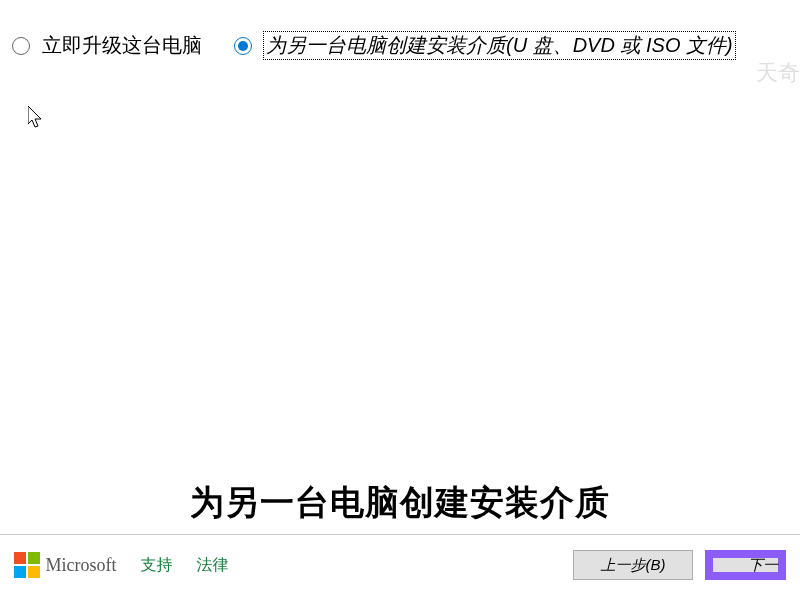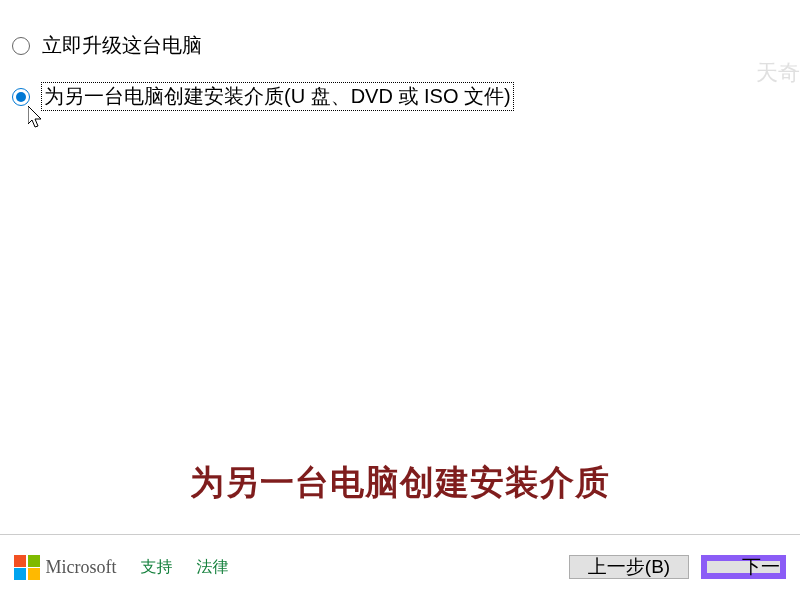--- a/index.html
+++ b/index.html
@@ -13,22 +13,21 @@
       font-family: "Microsoft YaHei", "Segoe UI", sans-serif;
       background: #ffffff;
       position: relative;
       overflow: hidden;
     }
     .content-area {
       padding: 32px 0 0 12px;
     }
     .radio-group {
       display: flex;
-      flex-direction: column;
-      gap: 24px;
+      gap: 32px;
     }
     .radio-option {
       display: flex;
       align-items: center;
       gap: 12px;
     }
     .radio-circle {
       width: 18px;
       height: 18px;
       border: 1.5px solid #666;
@@ -48,20 +47,21 @@
       background: #0078d4;
       border-radius: 50%;
     }
     .radio-label {
       font-size: 20px;
       color: #000;
     }
     .radio-label.focused {
       outline: 1px dotted #000;
       padding: 0 2px;
+      font-style: italic;
     }
     .cursor-arrow {
       position: absolute;
       left: 28px;
       top: 106px;
       pointer-events: none;
     }
     .bottom-bar {
       position: absolute;
       bottom: 20px;
@@ -105,43 +105,44 @@
       font-size: 16px;
       color: #15803d;
     }
     .footer-buttons {
       margin-left: auto;
       display: flex;
       gap: 12px;
     }
     .btn {
       min-width: 120px;
-      height: 24px;
+      height: 30px;
       background: #e1e1e1;
       border: 1px solid #adadad;
-      font-size: 19px;
+      font-size: 15px;
       display: flex;
       align-items: center;
       justify-content: center;
       cursor: pointer;
+      font-style: italic;
     }
     .btn.primary {
-      border: 6px solid #8b5cf6;
+      border: 8px solid #8b5cf6;
       background: #e1e1e1;
       min-width: 55px;
       padding-left: 35px;
     }
     .subtitle-overlay {
       position: absolute;
-      bottom: 94px;
+      bottom: 74px;
       left: 50%;
       transform: translateX(-50%);
       font-size: 34px;
       font-weight: 700;
-      color: #7f1d1d;
+      color: #000000;
       white-space: nowrap;
       letter-spacing: 1px;
     }
     .watermark {
       position: absolute;
       top: 58px;
       right: 0;
       font-size: 22px;
       color: #e0e0e0;
       font-weight: 400;

